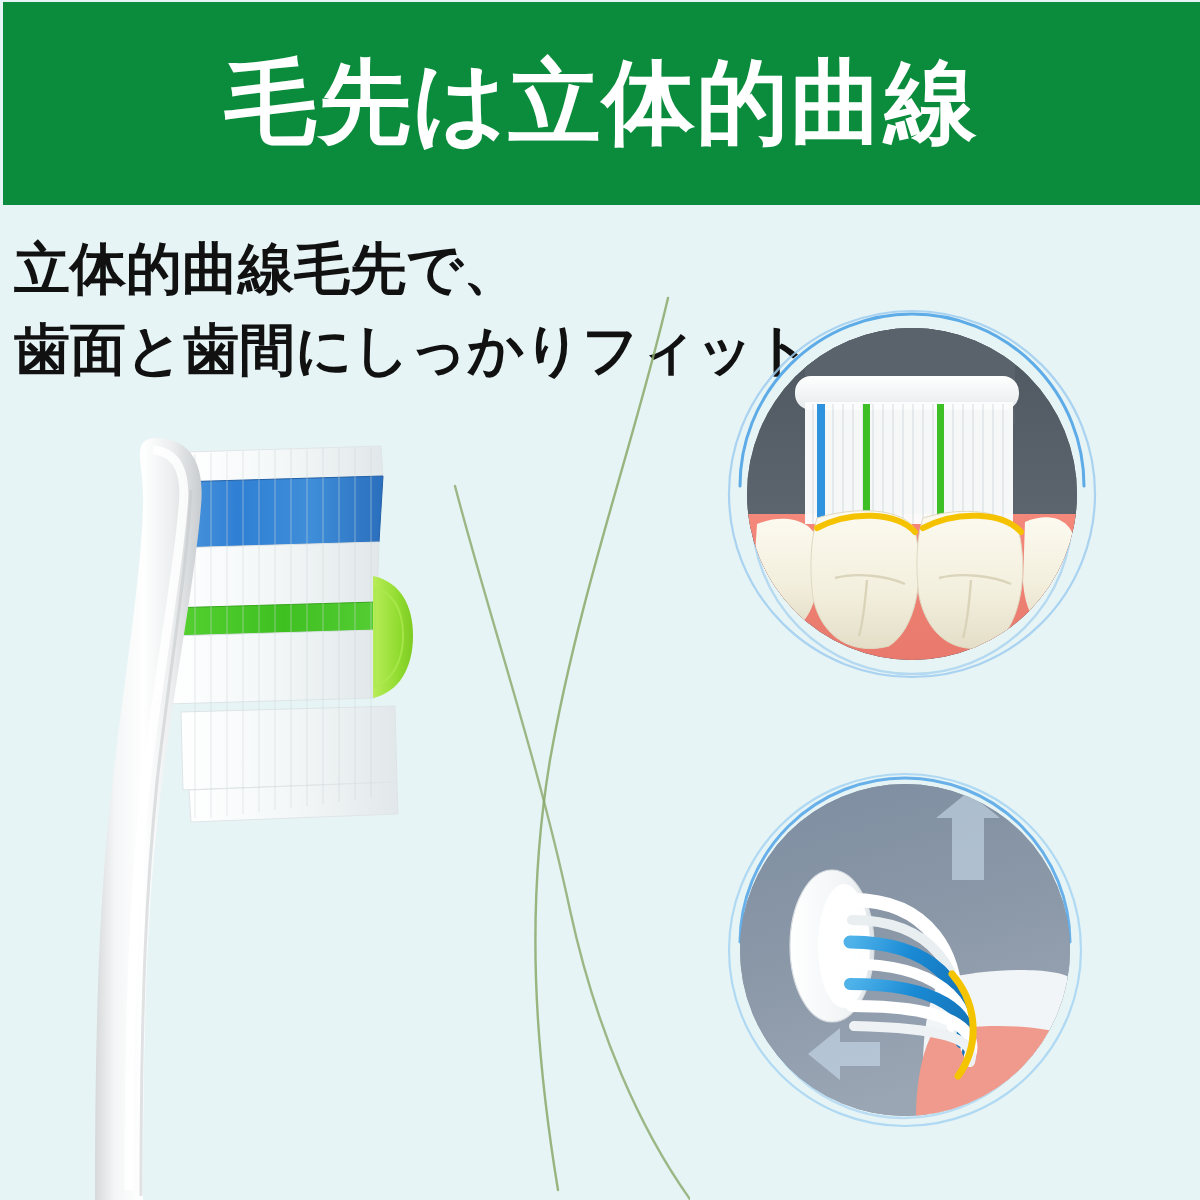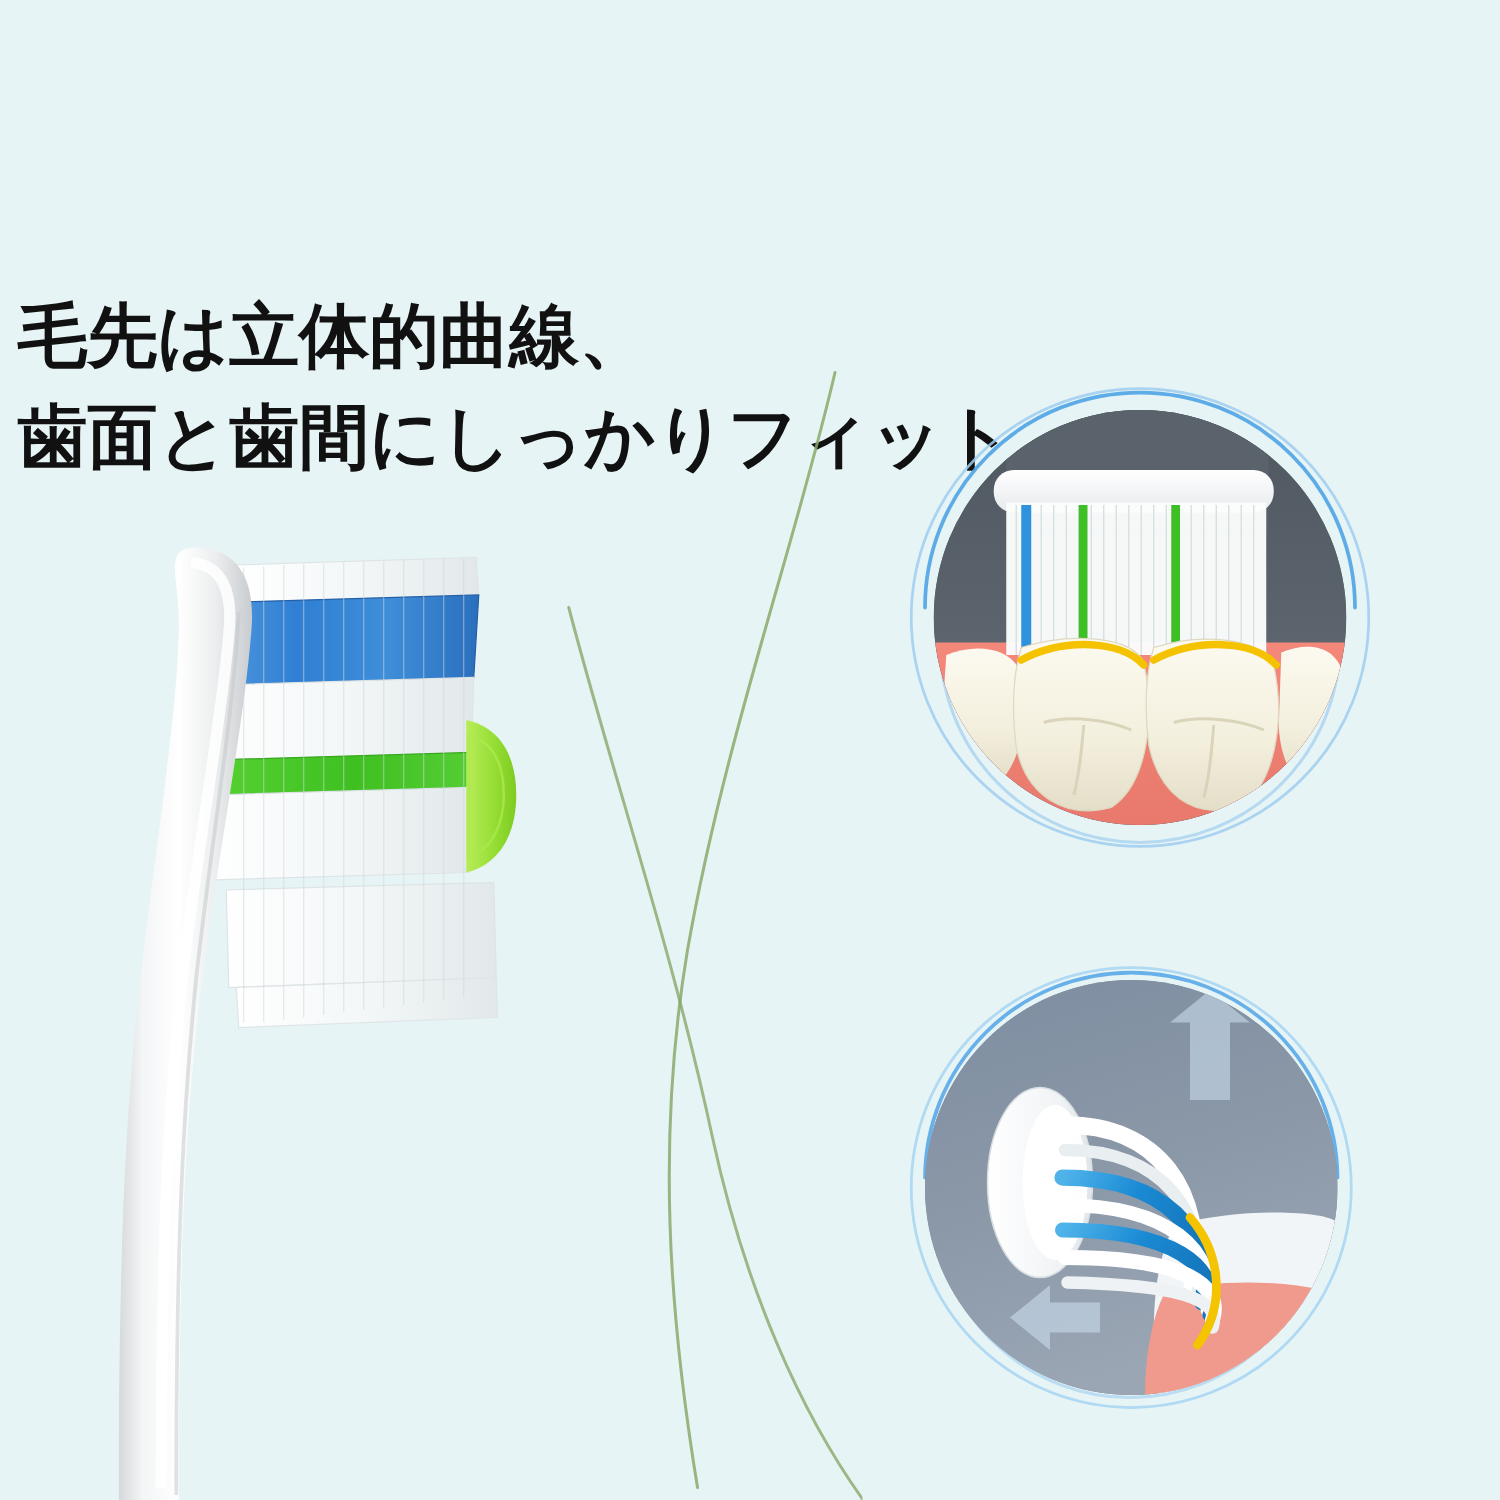--- a/index.html
+++ b/index.html
@@ -119,23 +119,26 @@
     width: 330px;
     height: 332px;
     background: #7e8c9e;
   }
 </style>
 </head>
 <body>
 
 <div id="page">
 
+  <div id="header-banner">
+    <div id="header-title">毛先は立体的曲線</div>
+  </div>
 
   <div id="subtitle-block">
-    <div class="subtitle-line">毛先は立体的曲線、</div>
+    <div class="subtitle-line">立体的曲線毛先で、</div>
     <div class="subtitle-line">歯面と歯間にしっかりフィット</div>
   </div>
 
   <svg id="stems" viewBox="0 0 260 930">
     <path d="M238 8 C 205 150, 150 300, 120 470 C 95 620, 105 760, 128 900" fill="none" stroke="#8aa86a" stroke-width="2.4" stroke-linecap="round" opacity="0.85"></path>
     <path d="M25 196 C 60 330, 108 470, 140 620 C 166 740, 210 840, 262 912" fill="none" stroke="#8aa86a" stroke-width="2.4" stroke-linecap="round" opacity="0.8"></path>
   </svg>
 
   <svg id="brush-main" viewBox="0 0 380 770">
     <defs>

